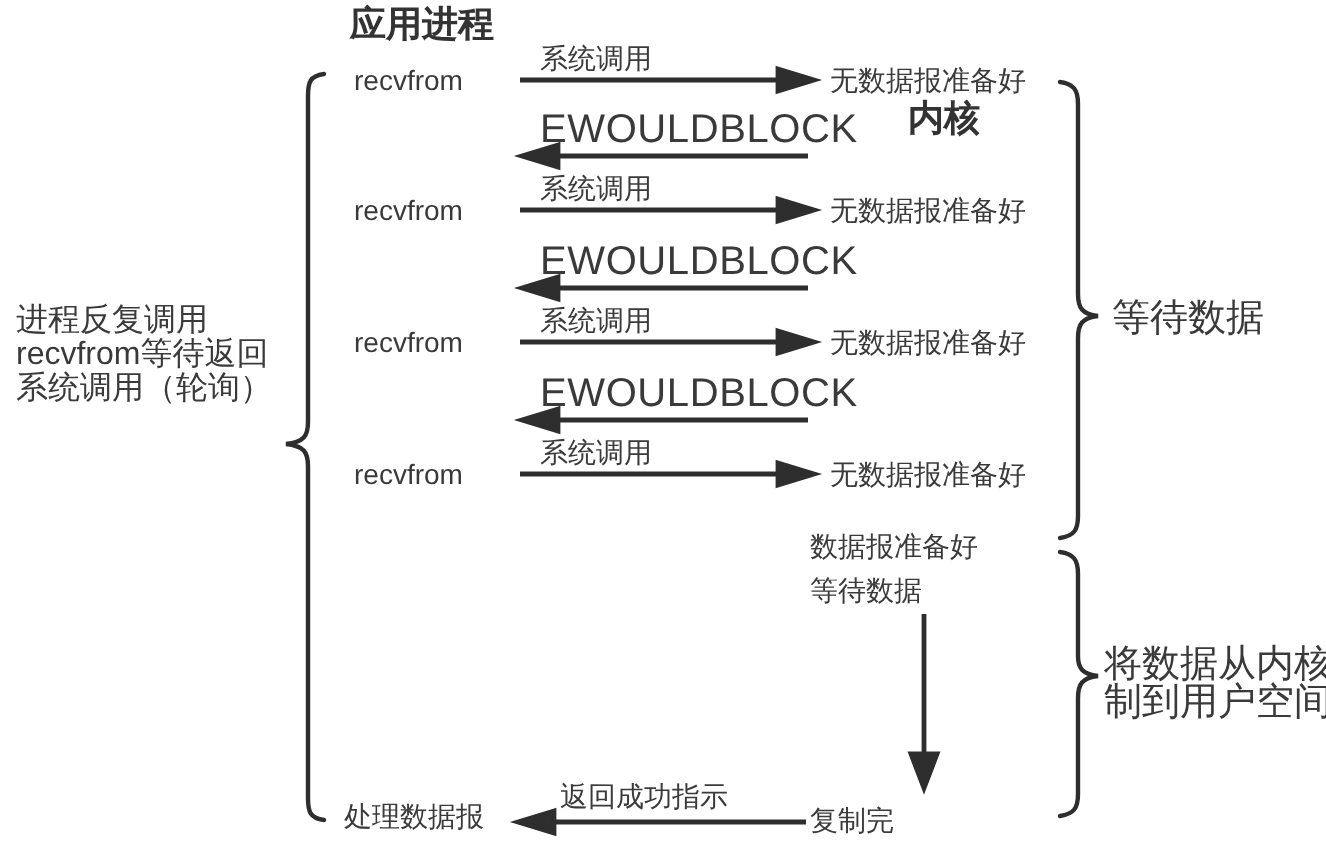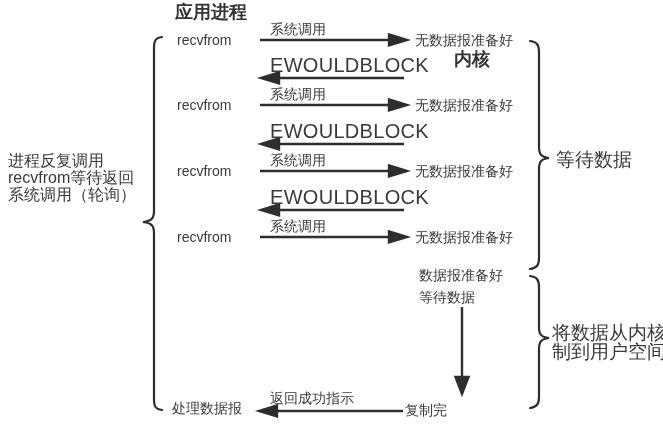--- a/index.html
+++ b/index.html
@@ -98,28 +98,28 @@
 
   <div class="txt" style="left:177px;top:163px;">recvfrom</div>
   <div class="txt ctr" style="left:270px;top:152px;width:126px;">系统调用</div>
   <div class="txt" style="left:415px;top:163px;">无数据报准备好</div>
   <div class="txt ctr mono-caps" style="left:270px;top:189px;width:126px;">EWOULDBLOCK</div>
 
   <div class="txt" style="left:177px;top:229px;">recvfrom</div>
   <div class="txt ctr" style="left:270px;top:218px;width:126px;">系统调用</div>
   <div class="txt" style="left:415px;top:229px;">无数据报准备好</div>
 
-  <div class="txt ctr stack" style="left:419px;top:264px;width:123px;line-height:22px;">
+  <div class="txt ctr stack" style="left:405px;top:264px;width:123px;line-height:22px;font-family:Liberation Serif, serif;">
     <span>数据报准备好</span>
     <span>等待数据</span>
   </div>
 
   <div class="txt sidenote" style="left:556px;top:150px;">等待数据</div>
   <div class="txt ctr" style="left:405px;top:402px;width:113px;">复制完</div>
 
   <div class="txt sidenote stack" style="left:552px;top:323px;">
     <span>将数据从内核复</span>
     <span>制到用户空间</span>
   </div>
-  <div class="txt ctr" style="left:270px;top:390px;width:126px;">返回成功指示</div>
+  <div class="txt ctr" style="left:280px;top:390px;width:126px;">返回成功指示</div>
   <div class="txt" style="left:172px;top:400px;">处理数据报</div>
 
 </div>
 
 </body></html>

